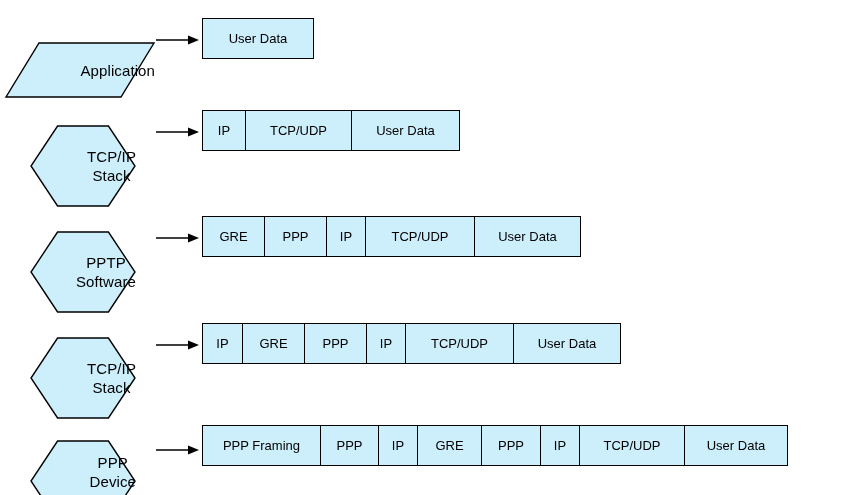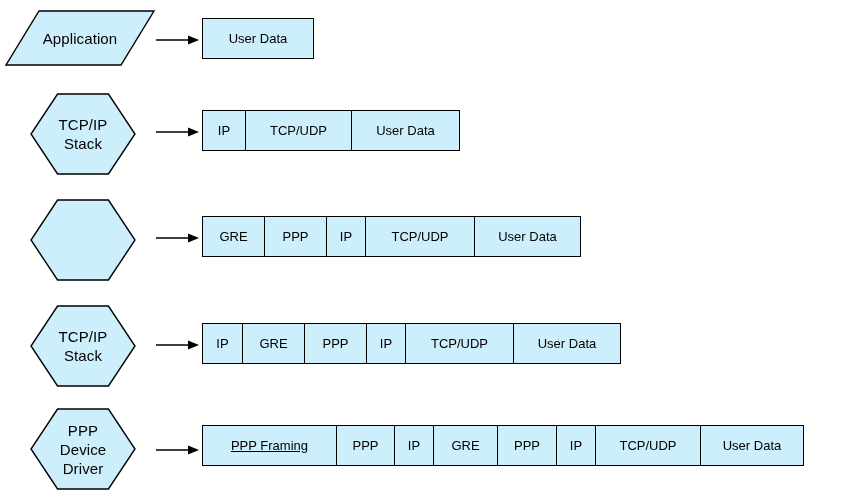--- a/index.html
+++ b/index.html
@@ -25,22 +25,23 @@
     position: absolute;
     left: 0;
     width: 844px;
   }
 
   
   .stage {
     position: absolute;
     display: flex;
     align-items: center;
-    justify-content: center;
+    justify-content: flex-end;
     text-align: center;
+    margin-top: 32px;
   }
   .stage-svg {
     position: absolute;
     left: 0;
     top: 0;
     overflow: visible;
   }
   .stage-label {
     position: relative;
     z-index: 2;
@@ -116,20 +117,22 @@
         <div class="field" style="width: 43px;">IP</div>
         <div class="field" style="width: 106px;">TCP/UDP</div>
         <div class="field" style="width: 107px;">User Data</div>
       </div>
     </div>
     <div class="row">
       <div class="stage" style="left: 30px; top: 199px; width: 106px; height: 82px;">
         <svg class="stage-svg" width="106" height="82" viewBox="0 0 106 82">
           <polygon points="27.560000000000002,1 78.44,1 105,41 78.44,81 27.560000000000002,81 1,41" fill="#cdeefb" stroke="#000000" stroke-width="1.4" stroke-linejoin="miter"></polygon>
         </svg>
+        <div class="stage-label">PPTP
+Software</div>
       </div>
       <div class="arrow" style="left: 156px; top: 230px; width: 43px; height: 12px;"><svg width="43" height="12" viewBox="0 0 43 12">
           <line x1="0" y1="6" x2="33" y2="6" stroke="#000000" stroke-width="1.3"></line>
           <polygon points="32,1.5 43,6 32,10.5" fill="#000000"></polygon>
         </svg></div>
       <div class="packet" style="left: 202px; top: 216px;">
         <div class="field" style="width: 62px;">GRE</div>
         <div class="field" style="width: 62px;">PPP</div>
         <div class="field" style="width: 39px;">IP</div>
         <div class="field" style="width: 109px;">TCP/UDP</div>
@@ -164,21 +167,21 @@
         </svg>
         <div class="stage-label">PPP
 Device
 Driver</div>
       </div>
       <div class="arrow" style="left: 156px; top: 442px; width: 43px; height: 12px;"><svg width="43" height="12" viewBox="0 0 43 12">
           <line x1="0" y1="6" x2="33" y2="6" stroke="#000000" stroke-width="1.3"></line>
           <polygon points="32,1.5 43,6 32,10.5" fill="#000000"></polygon>
         </svg></div>
       <div class="packet" style="left: 202px; top: 425px;">
-        <div class="field" style="width: 134px; text-decoration: underline;">PPP Framing</div>
+        <div class="field" style="width: 118px;">PPP Framing</div>
         <div class="field" style="width: 58px;">PPP</div>
         <div class="field" style="width: 39px;">IP</div>
         <div class="field" style="width: 64px;">GRE</div>
         <div class="field" style="width: 59px;">PPP</div>
         <div class="field" style="width: 39px;">IP</div>
         <div class="field" style="width: 105px;">TCP/UDP</div>
         <div class="field" style="width: 102px;">User Data</div>
       </div>
     </div>
   </div>

